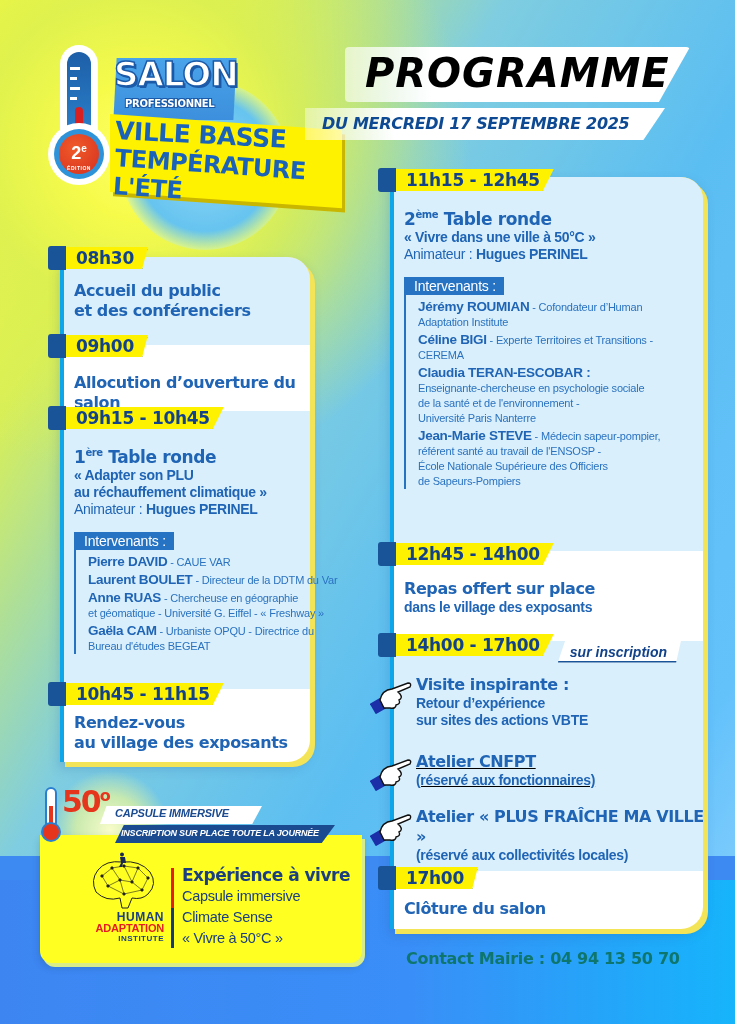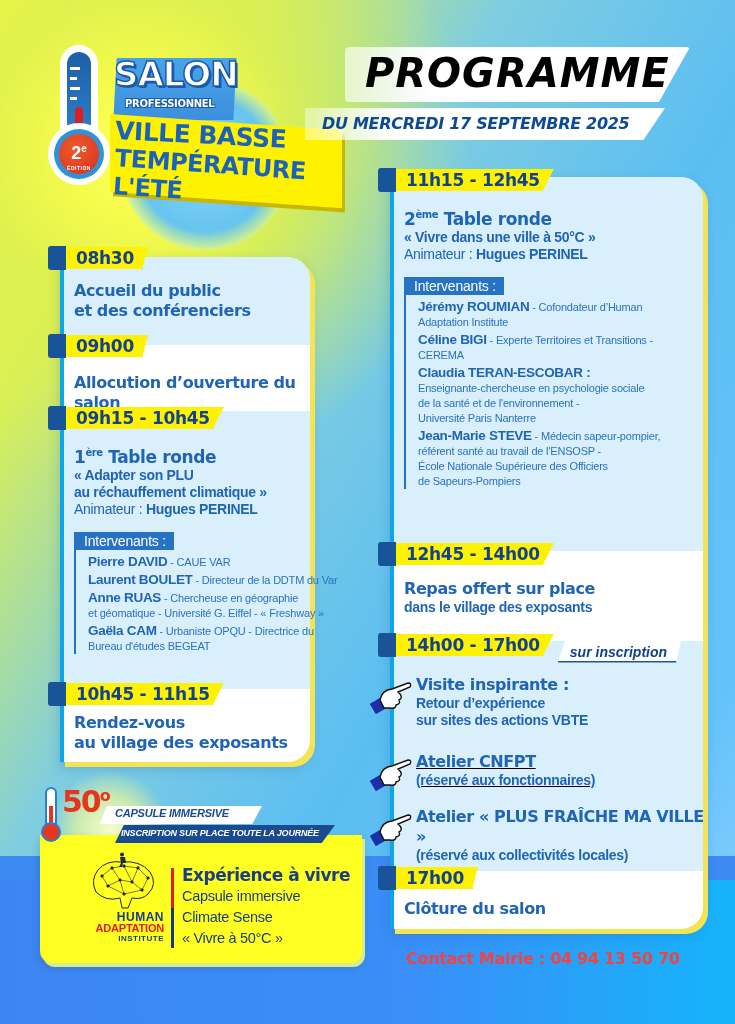--- a/index.html
+++ b/index.html
@@ -177,21 +177,21 @@
   .cap-50 sup { font-size: 16px; }
   .cap-divider { position: absolute; left: 171px; top: 868px; width: 3px; height: 80px; background: linear-gradient(180deg, #e41e1e 0 50%, #163a78 50% 100%); }
   .cap-text { position: absolute; left: 182px; top: 864px; color: #1a3e80; }
   .cap-text .l1 { font-weight: bold; font-size: 17px; line-height: 22px; font-family: "DejaVu Sans", sans-serif; letter-spacing: -0.5px; }
   .cap-text .ln { font-size: 14.5px; line-height: 21px; letter-spacing: -0.3px; }
   .hai { position: absolute; left: 88px; top: 912px; text-align: right; width: 76px; font-weight: 900; }
   .hai .h1 { font-size: 12px; color: #1a3e80; line-height: 10px; letter-spacing: 0.5px; }
   .hai .h2 { font-size: 11px; color: #e51c24; line-height: 12px; letter-spacing: -0.2px; }
   .hai .h3 { font-size: 8px; color: #1a3e80; line-height: 10px; letter-spacing: 0.5px; }
 
-  .contact { position: absolute; left: 406px; top: 948px; color: #ef4444; font-weight: bold; font-size: 16px; line-height: 21px; letter-spacing: -0.3px; font-family: "DejaVu Sans", sans-serif; }
+  .contact { position: absolute; left: 406px; top: 948px; color: #0f766e; font-weight: bold; font-size: 16px; line-height: 21px; letter-spacing: -0.3px; font-family: "DejaVu Sans", sans-serif; }
 </style>
 </head>
 <body>
 
 <div class="bottom-band"></div>
 <div class="glow"></div>
 
 <div class="logo">
   <div class="logo-disc"></div>
   <div class="thermo">

